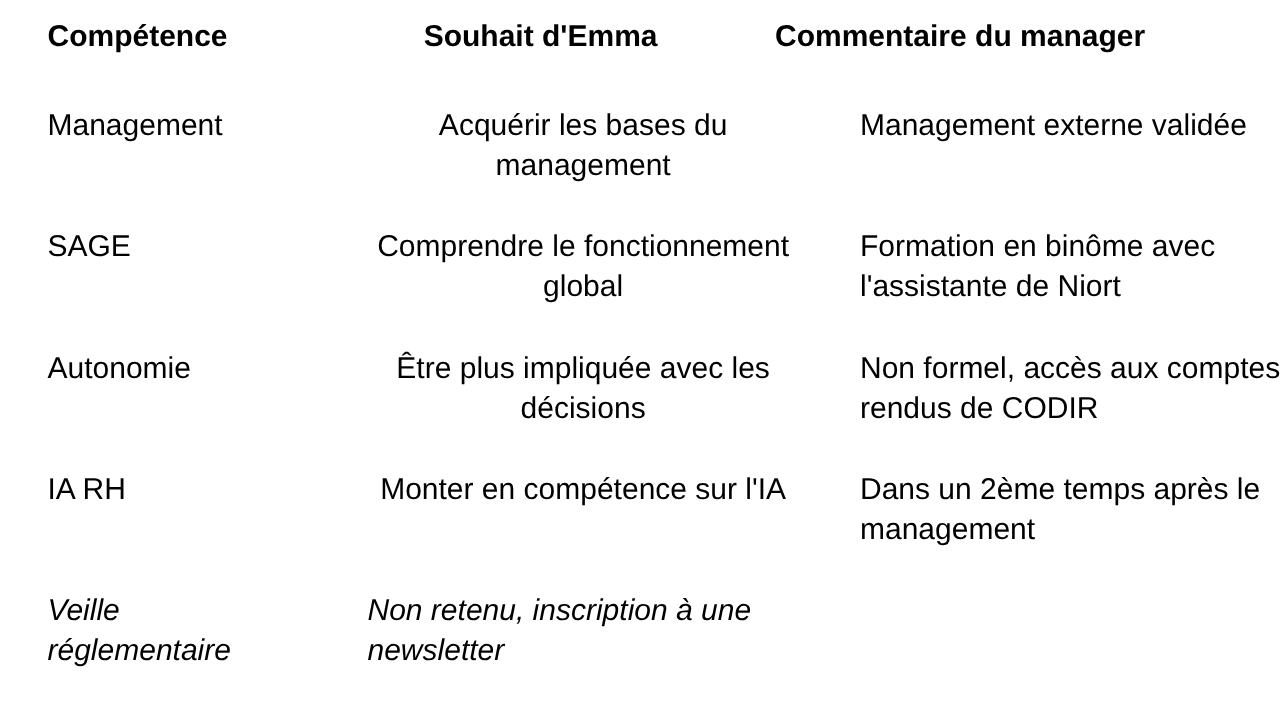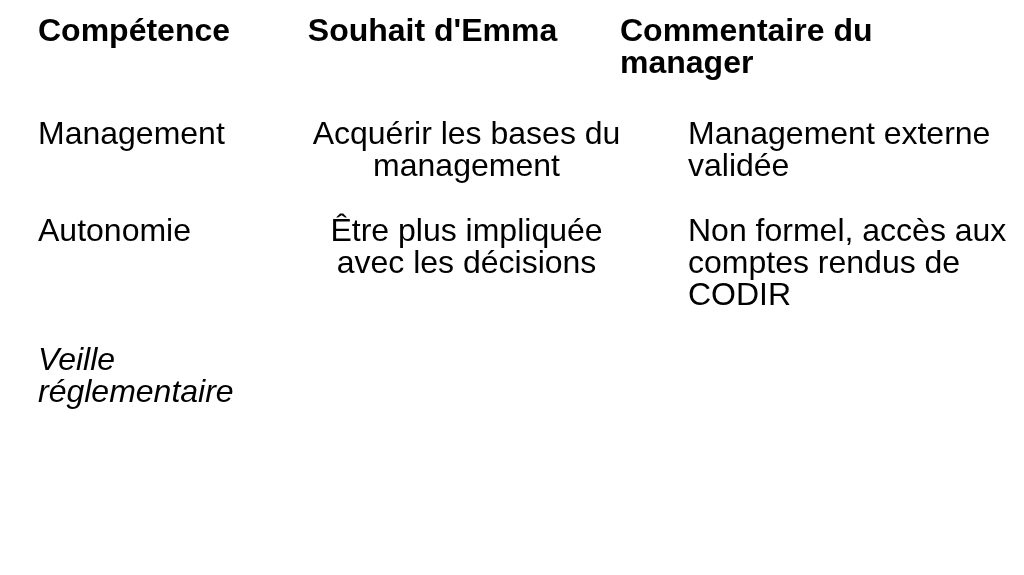--- a/index.html
+++ b/index.html
@@ -9,21 +9,21 @@
   }
   body {
     width: 1024px;
     height: 575px;
     overflow: hidden;
     font-family: "Liberation Sans", sans-serif;
     color: #000000;
   }
   .competence-table {
     margin: 14px 0 6px 38px;
-    font-size: 32px;
+    font-size: 24px;
     line-height: 32px;
   }
   .t-row {
     display: flex;
     align-items: flex-start;
   }
   .t-row .c1 {
     width: 222px;
     padding-right: 40px;
     box-sizing: border-box;
@@ -65,25 +65,36 @@
     <div class="c2">Souhait d'Emma</div>
     <div class="c3">Commentaire du manager</div>
   </div>
 
   <div class="t-row body-row">
     <div class="c1">Management</div>
     <div class="c2">Acquérir les bases du management</div>
     <div class="c3">Management externe validée</div>
   </div>
 
+  <div class="t-row body-row">
+    <div class="c1">SAGE</div>
+    <div class="c2">Comprendre le fonctionnement global</div>
+    <div class="c3">Formation en binôme avec l'assistante de Niort</div>
+  </div>
 
   <div class="t-row body-row">
     <div class="c1">Autonomie</div>
     <div class="c2">Être plus impliquée avec les décisions</div>
     <div class="c3">Non formel, accès aux comptes rendus de CODIR</div>
   </div>
 
+  <div class="t-row body-row">
+    <div class="c1">IA RH</div>
+    <div class="c2">Monter en compétence sur l'IA</div>
+    <div class="c3">Dans un 2ème temps après le management</div>
+  </div>
 
   <div class="t-row body-row">
     <div class="c1">Veille réglementaire</div>
+    <div class="c3">Non retenu, inscription à une newsletter</div>
   </div>
 
 </div>
 
 </body></html>

